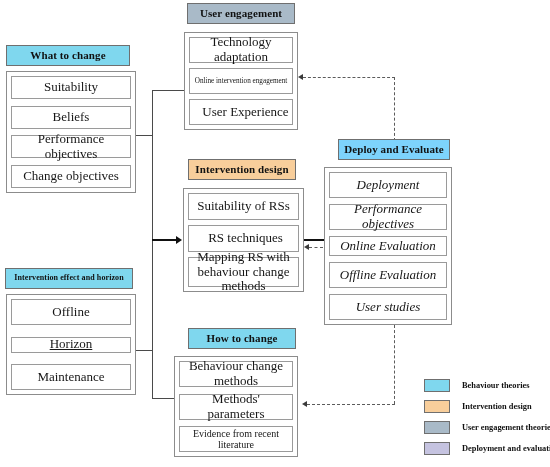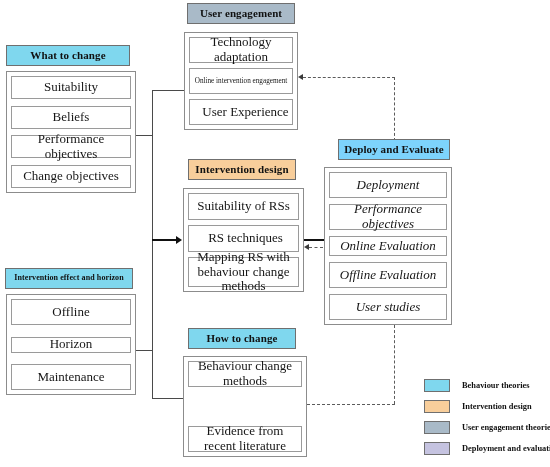--- a/index.html
+++ b/index.html
@@ -174,21 +174,21 @@
     </div>
   </div>
 
   <div class="group-header" style="left:5px; top:268px; width:128px; height:21px; background:#7FD7EE; font-size:8px;">
     <span>Intervention effect and horizon</span>
   </div>
   <div class="group-body" style="left:6px; top:294px; width:130px; height:101px;">
     <div class="item" style="height:26px;">
       <span>Offline</span>
     </div>
-    <div class="item" style="height:16px;">
+    <div class="item" style="height:16px;text-decoration:underline;">
       <span>Horizon</span>
     </div>
     <div class="item" style="height:26px;">
       <span>Maintenance</span>
     </div>
   </div>
 
   <div class="group-header" style="left:187px; top:3px; width:108px; height:21px; background:#A9BAC8;">
     <span>User engagement</span>
   </div>
@@ -215,25 +215,28 @@
       <span>RS techniques</span>
     </div>
     <div class="item" style="height:30px;">
       <span>Mapping RS with behaviour change methods</span>
     </div>
   </div>
 
   <div class="group-header" style="left:188px; top:328px; width:108px; height:21px; background:#7FD7EE;">
     <span>How to change</span>
   </div>
-  <div class="group-body" style="left:183px; top:356px; width:124px; height:101px;">
+  <div class="group-body" style="left:174px; top:356px; width:124px; height:101px;">
     <div class="item" style="height:26px;">
       <span>Behaviour change methods</span>
     </div>
-    <div class="item" style="height:26px; font-size:13px;">
+    <div class="item" style="height:26px;">
+      <span>Methods' parameters</span>
+    </div>
+    <div class="item" style="height:26px; font-size:10px;">
       <span>Evidence from recent literature</span>
     </div>
   </div>
 
   <div class="group-header" style="left:338px; top:139px; width:112px; height:21px; background:#7dd3fc;">
     <span>Deploy and Evaluate</span>
   </div>
   <div class="group-body" style="left:324px; top:167px; width:128px; height:158px;font-style:italic;">
     <div class="item" style="height:26px;">
       <span>Deployment</span>

